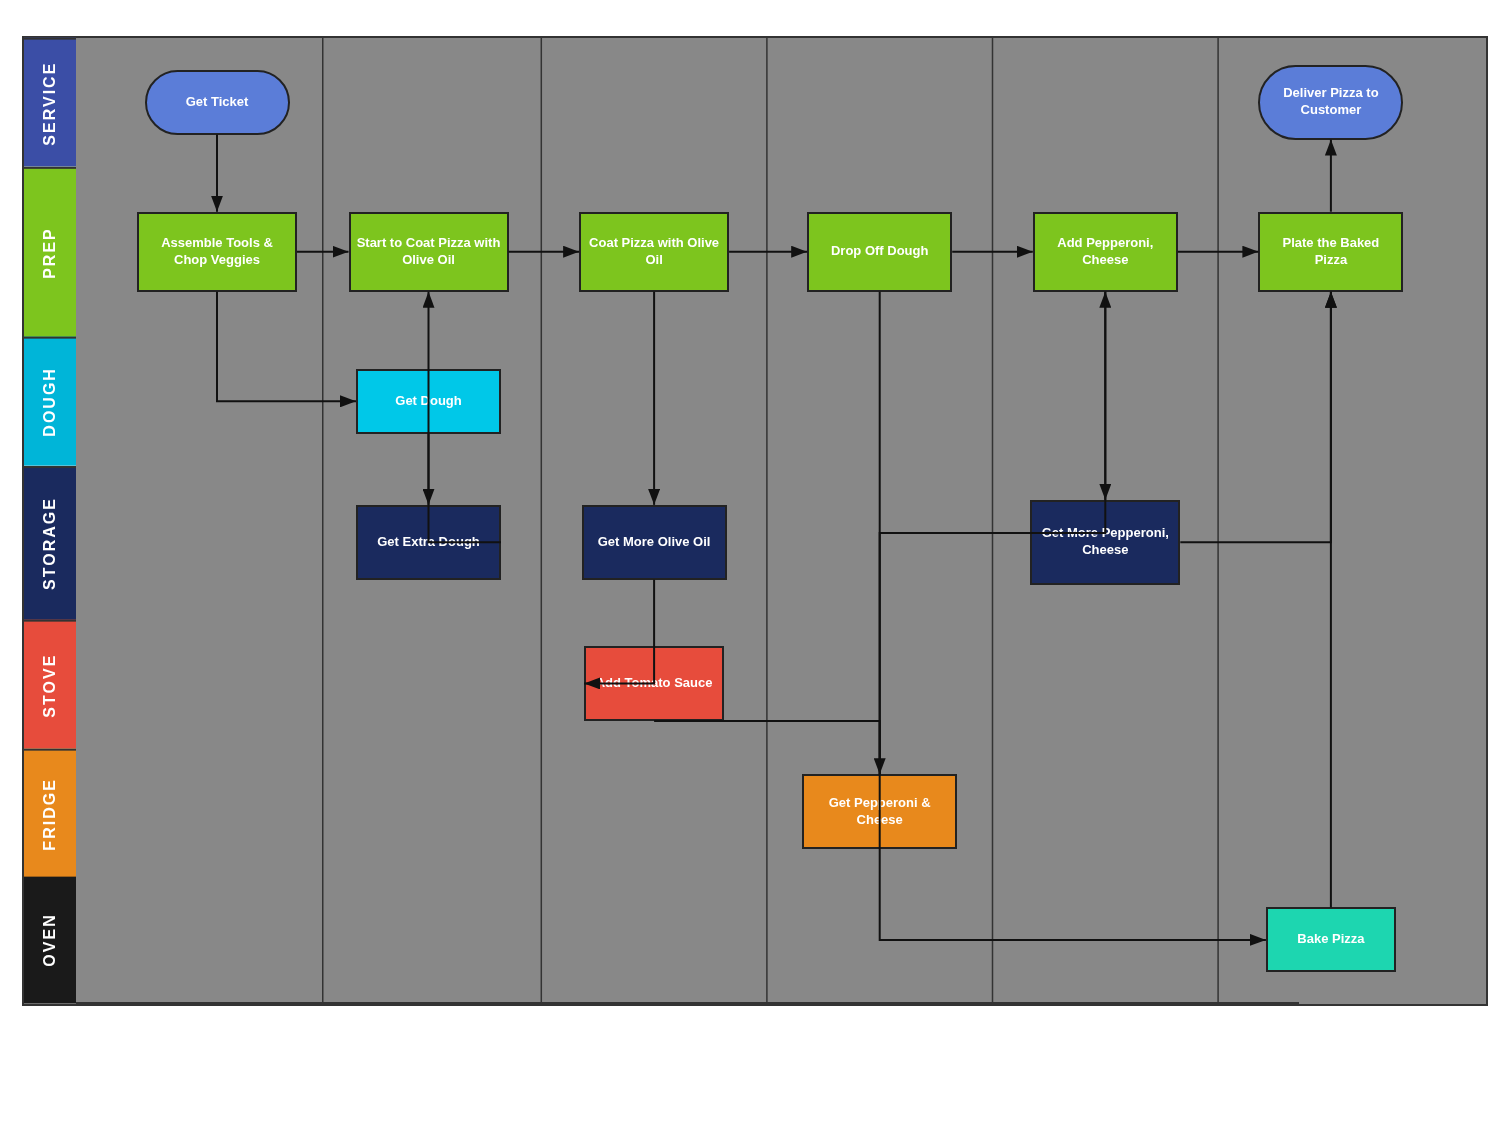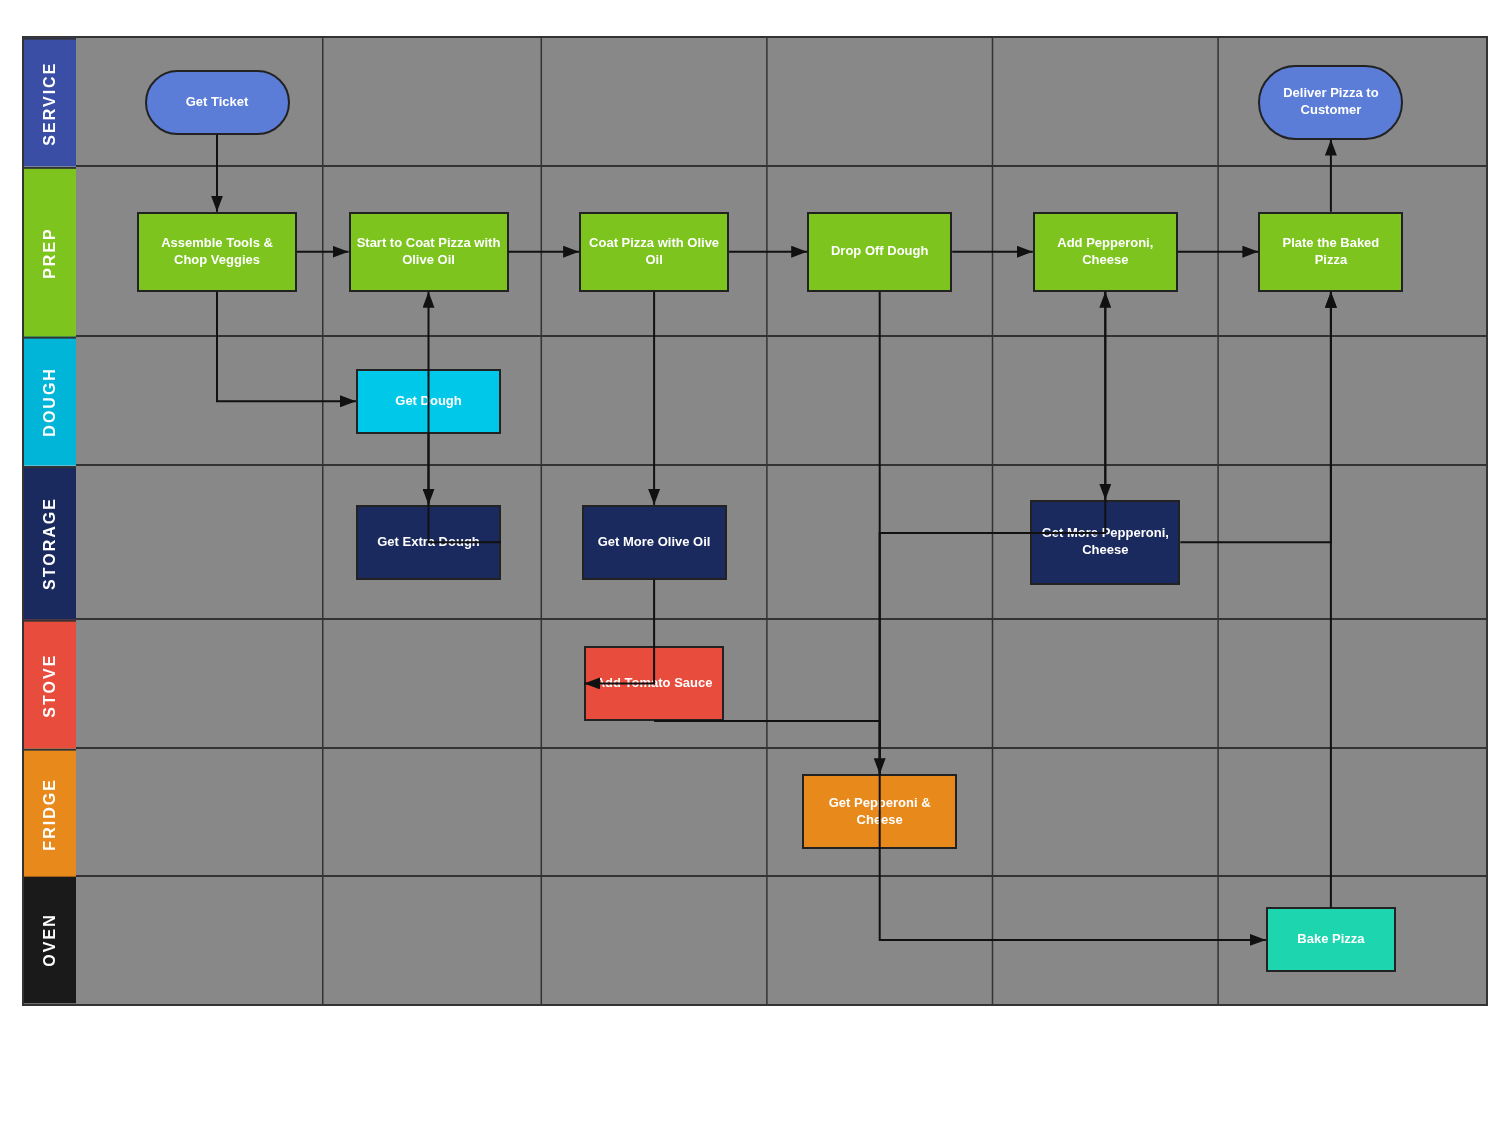--- a/index.html
+++ b/index.html
@@ -26,21 +26,21 @@
 
     .lane-label.service { background: #3b4ea6; flex: 1.5; }
     .lane-label.prep { background: #7dc51e; flex: 2; }
     .lane-label.dough { background: #00b5d8; flex: 1.5; }
     .lane-label.storage { background: #1a2a5e; flex: 1.8; }
     .lane-label.stove { background: #e74c3c; flex: 1.5; }
     .lane-label.fridge { background: #e8891c; flex: 1.5; }
     .lane-label.oven { background: #1a1a1a; flex: 1.5; }
 
     
-    .lanes-content { flex: 1; display: flex; flex-direction: column; position: relative; }
+    .lanes-content { flex: 1; display: flex; flex-direction: row; position: relative; }
 
     .lane-row {
       display: flex; align-items: center;
       border-bottom: 2px solid #333;
       position: relative;
     }
 
     .lane-row.service { flex: 1.5; background: #888; }
     .lane-row.prep { flex: 2; background: #888; }
     .lane-row.dough { flex: 1.5; background: #888; }

